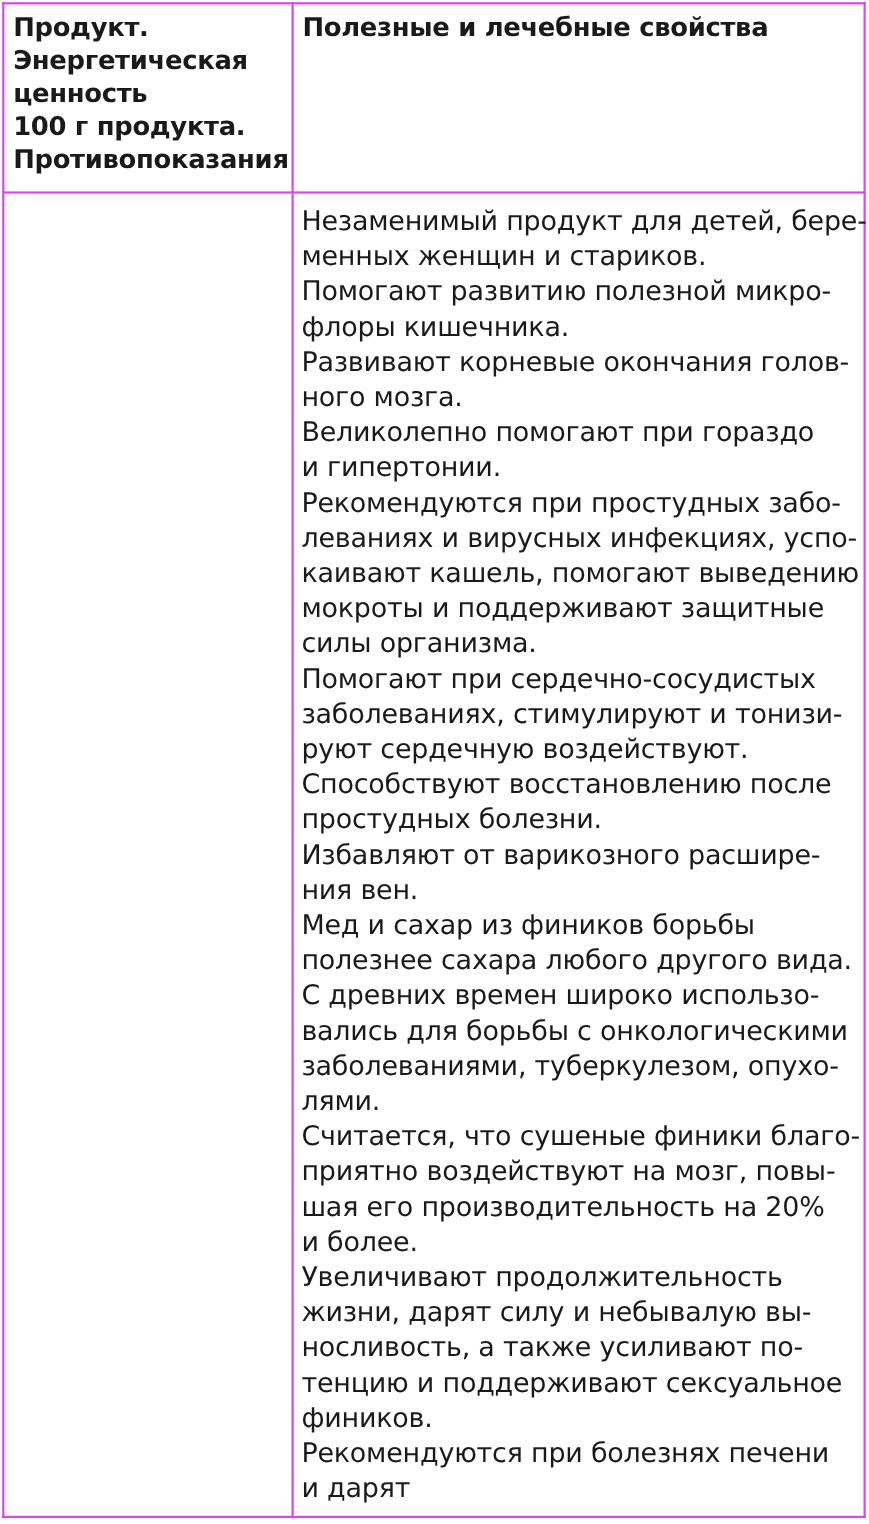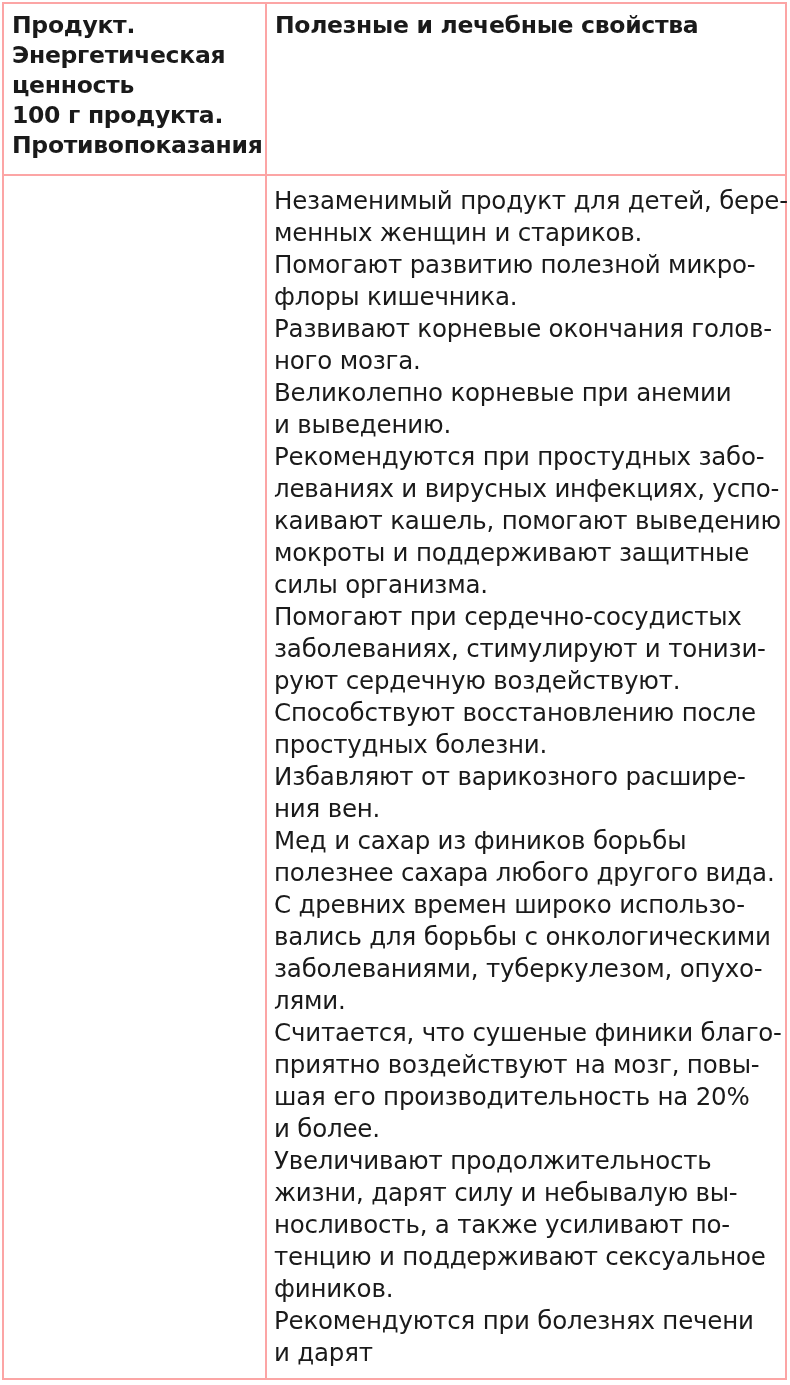--- a/index.html
+++ b/index.html
@@ -1,18 +1,18 @@
 <!DOCTYPE html>
 <html><head>
 <meta charset="utf-8">
 <style>
   html, body { margin:0; padding:0; background:#fff; }
   body { width:790px; height:1385px; overflow:hidden; font-family:"DejaVu Sans", "Liberation Sans", sans-serif; color:#1a1a1a; }
   table { position:absolute; left:2px; top:2px; width:785px; border-collapse:collapse; table-layout:fixed; }
-  td, th { border:2px solid #fca5a5; vertical-align:top; text-align:left; }
+  td, th { border:2px solid #d946ef; vertical-align:top; text-align:left; }
   col.c1 { width:263px; }
   th { font-weight:bold; font-size:23.5px; line-height:30px; padding:6px 6px 4px 8px; height:160px; letter-spacing:-0.3px; }
   th .l { display:block; white-space:nowrap; }
   td.body { padding:9px 4px 0 7px; height:1193px; font-size:24.5px; line-height:32px; letter-spacing:-0.2px; }
   td.body .l { display:block; white-space:nowrap; }
 </style>
 </head>
 <body>
 
 <table>
@@ -33,22 +33,22 @@
   </tr>
   <tr>
     <td></td>
     <td class="body">
       <span class="l">Незаменимый продукт для детей, бере-</span>
       <span class="l">менных женщин и стариков.</span>
       <span class="l">Помогают развитию полезной микро-</span>
       <span class="l">флоры кишечника.</span>
       <span class="l">Развивают корневые окончания голов-</span>
       <span class="l">ного мозга.</span>
-      <span class="l">Великолепно корневые при анемии</span>
-      <span class="l">и выведению.</span>
+      <span class="l">Великолепно помогают при гораздо</span>
+      <span class="l">и гипертонии.</span>
       <span class="l">Рекомендуются при простудных забо-</span>
       <span class="l">леваниях и вирусных инфекциях, успо-</span>
       <span class="l">каивают кашель, помогают выведению</span>
       <span class="l">мокроты и поддерживают защитные</span>
       <span class="l">силы организма.</span>
       <span class="l">Помогают при сердечно-сосудистых</span>
       <span class="l">заболеваниях, стимулируют и тонизи-</span>
       <span class="l">руют сердечную воздействуют.</span>
       <span class="l">Способствуют восстановлению после</span>
       <span class="l">простудных болезни.</span>

